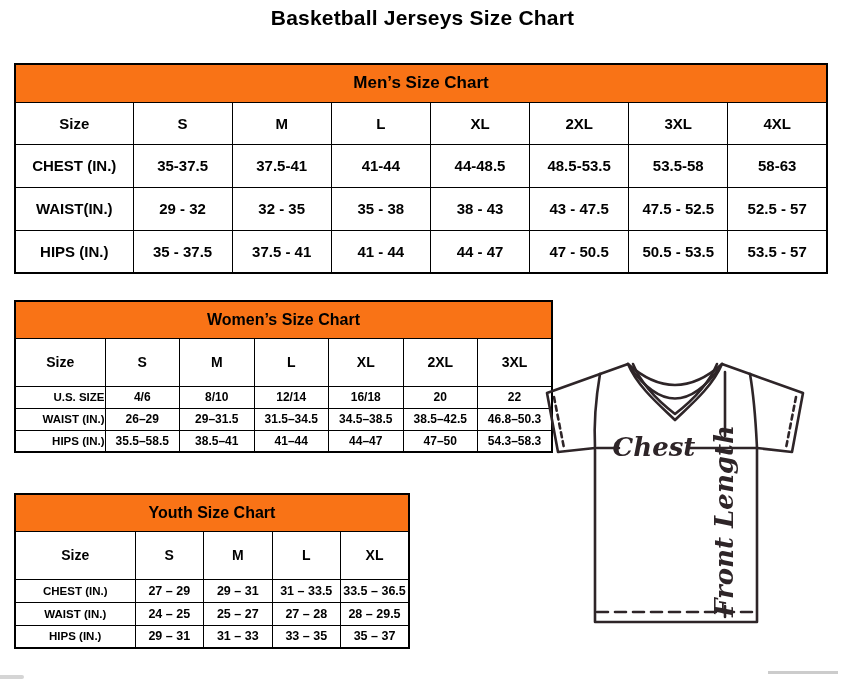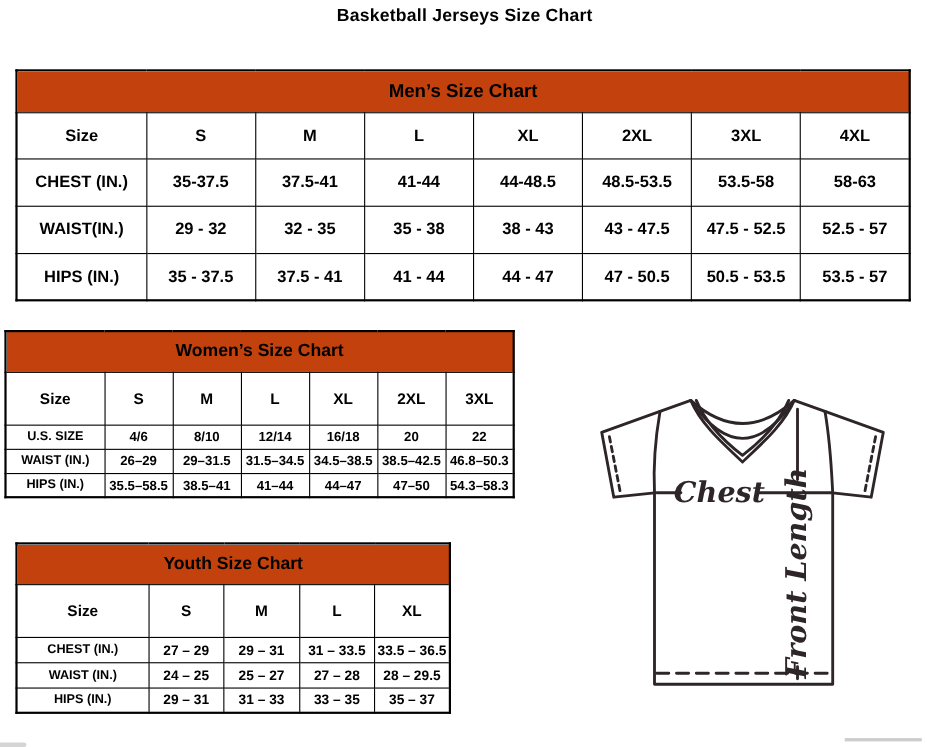--- a/index.html
+++ b/index.html
@@ -8,57 +8,57 @@
     position: relative;
     background: #ffffff;
     font-family: "Liberation Sans", "DejaVu Sans", sans-serif;
     overflow: hidden;
     color: #000;
   }
   .page-title {
     position: absolute;
     top: 6px; left: 0; width: 806px;
     text-align: center;
-    font-size: 16px;
+    font-size: 21px;
     font-weight: bold;
     letter-spacing: 0.2px;
     padding-left: 39px;
   }
   table.size-table {
     position: absolute;
     border-collapse: collapse;
     table-layout: fixed;
     border: 2px solid #000;
   }
   table.size-table td {
     border: 1px solid #000;
     text-align: center;
     vertical-align: middle;
     font-weight: bold;
     padding: 0;
     overflow: hidden;
     white-space: nowrap;
   }
-  td.band { background: #c2410c; }
+  td.band { background: #f97316; }
 
   
   .mens { left: 14px; top: 63px; width: 814px; }
   .mens td { border-width: 2px; }
   .mens .col-label { width: 118px; }
   .mens .band-row td { height: 38px; font-size: 17px; }
   .mens .size-row td { height: 42px; font-size: 15px; }
   .mens .data-row td { height: 43px; font-size: 15px; }
 
   
-  .womens { left: 4px; top: 300px; width: 464px; padding-left: 40px; }
+  .womens { left: 14px; top: 300px; width: 539px; padding-left: 40px; }
   .womens .col-label { width: 90px; }
   .womens .band-row td { height: 37px; font-size: 16px; }
   .womens .size-row td { height: 48px; font-size: 14px; }
   .womens .data-row td { height: 22px; font-size: 12px; }
-  .womens .data-row td:first-child { font-size: 11.5px; }
+  .womens .data-row td:first-child { font-size: 11.5px; text-align: right; }
 
   
   .youth { left: 14px; top: 493px; width: 396px; }
   .youth .col-label { width: 120px; }
   .youth .band-row td { height: 37px; font-size: 16px; }
   .youth .size-row td { height: 48px; font-size: 14px; }
   .youth .data-row td { height: 23px; font-size: 12.5px; }
   .youth .data-row td:first-child { font-size: 11.5px; }
 
   

